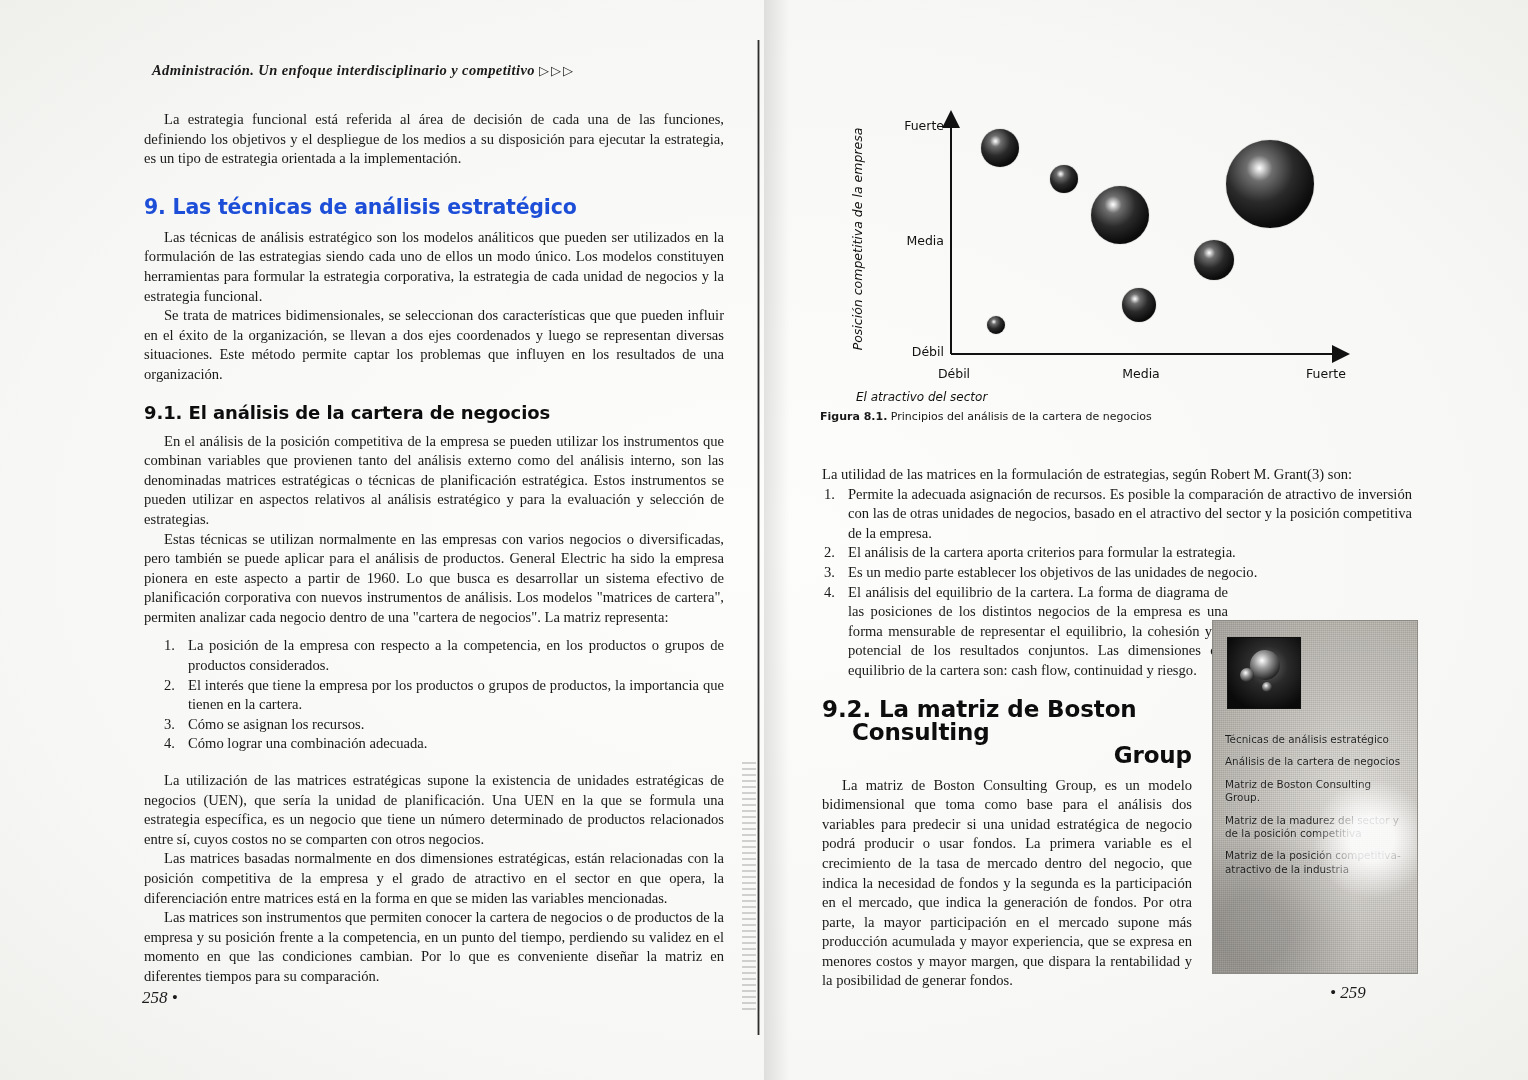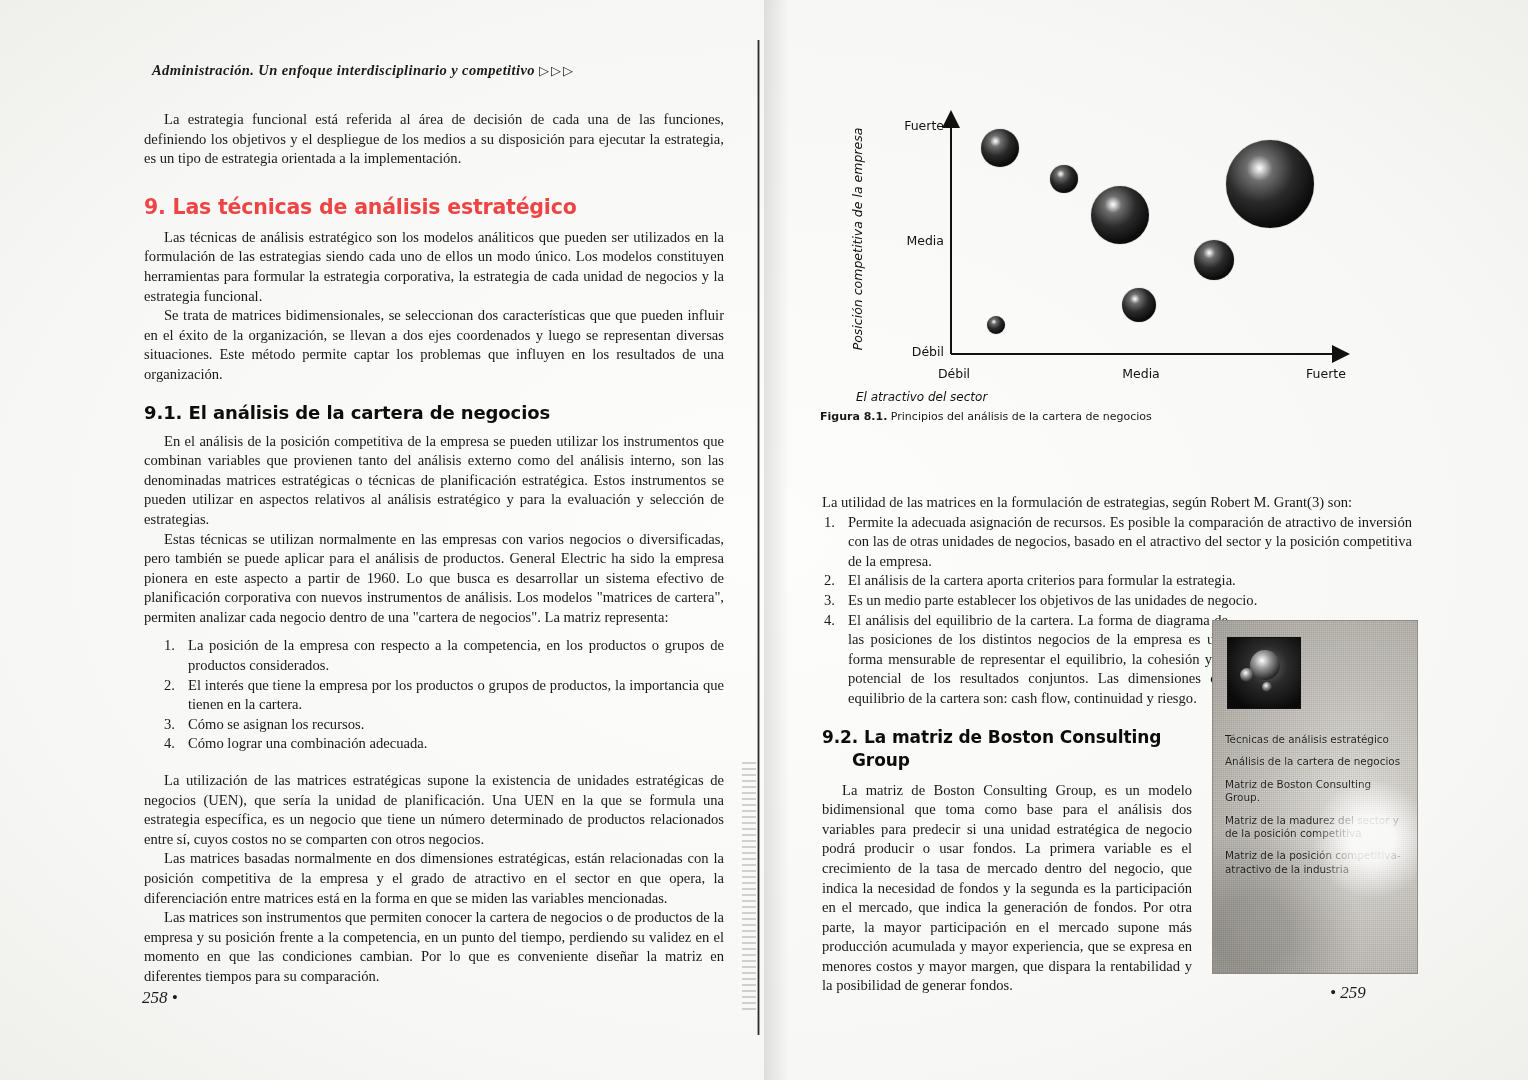--- a/index.html
+++ b/index.html
@@ -36,52 +36,52 @@
   .tri{
     font-style:normal;font-weight:400;
     font-size:13px;letter-spacing:2px;color:#222;
   }
 
   
   .col-left{
     position:absolute;left:144px;top:110px;width:580px;
   }
   .col-right{
-    position:absolute;left:822px;top:493px;width:590px;
+    position:absolute;left:822px;top:465px;width:590px;
   }
   p.body{
     margin:0 0 0 0;
     font-size:14.6px;
     line-height:19.6px;
     text-align:justify;
     text-indent:20px;
     color:#1a1a1a;
   }
   p.body.noind{text-indent:0;}
   .gap-s{height:9px;}
   .gap-m{height:17px;}
   .gap-l{height:26px;}
 
   h2.sec{
     margin:0;
     font-family:"DejaVu Sans", sans-serif;
     font-weight:700;
     font-size:20.5px;
     letter-spacing:-.2px;
-    color:#ef4444;
+    color:#1d4ed8;
   }
   h3.sub{
     margin:0;
     font-family:"DejaVu Sans", sans-serif;
     font-weight:700;
     font-size:18px;
     letter-spacing:-.1px;
     color:#0d0d0d;
   }
-  h3.sub.rt{font-size:17px;line-height:23px;}
+  h3.sub.rt{font-size:23px;line-height:23px;}
   .hang{padding-left:30px;text-indent:-30px;}
 
   ol.numlist{
     margin:0;padding:0;list-style:none;
   }
   ol.numlist li{
     font-size:14.6px;line-height:19.6px;text-align:justify;
     padding-left:44px;position:relative;color:#1a1a1a;
   }
   ol.numlist li .num{
@@ -329,21 +329,21 @@
     <li style="width:380px;">
       <span class="num">4.</span>
       <span>El análisis del equilibrio de la cartera. La forma de diagrama de las posiciones de los distintos negocios de la empresa es una forma mensurable de representar el equilibrio, la cohesión y el potencial de los resultados conjuntos. Las dimensiones del equilibrio de la cartera son: cash flow, continuidad y riesgo.</span>
     </li>
   </ol>
 
   <div class="gap-m"></div>
 
   <div style="width:370px;">
     <h3 class="sub rt hang"><span>9.2. La matriz de Boston Consulting</span></h3>
-    <h3 class="sub rt" style="padding-left:30px;">Group</h3>
+    <h3 class="sub rt" style="padding-left:30px;text-align:right;">Group</h3>
     <div class="gap-s"></div>
     <p class="body">La matriz de Boston Consulting Group, es un modelo bidimensional que toma como base para el análisis dos variables para predecir si una unidad estratégica de negocio podrá producir o usar fondos. La primera variable es el crecimiento de la tasa de mercado dentro del negocio, que indica la necesidad de fondos y la segunda es la participación en el mercado, que indica la generación de fondos. Por otra parte, la mayor participación en el mercado supone más producción acumulada y mayor experiencia, que se expresa en menores costos y mayor margen, que dispara la rentabilidad y la posibilidad de generar fondos.</p>
   </div>
 </div>
 
 <div class="slidebox">
   <div class="slide-thumb">
     <i style="left:22px;top:12px;width:30px;height:30px;"></i>
     <i style="left:12px;top:30px;width:14px;height:14px;"></i>
     <i style="left:34px;top:44px;width:10px;height:10px;"></i>

